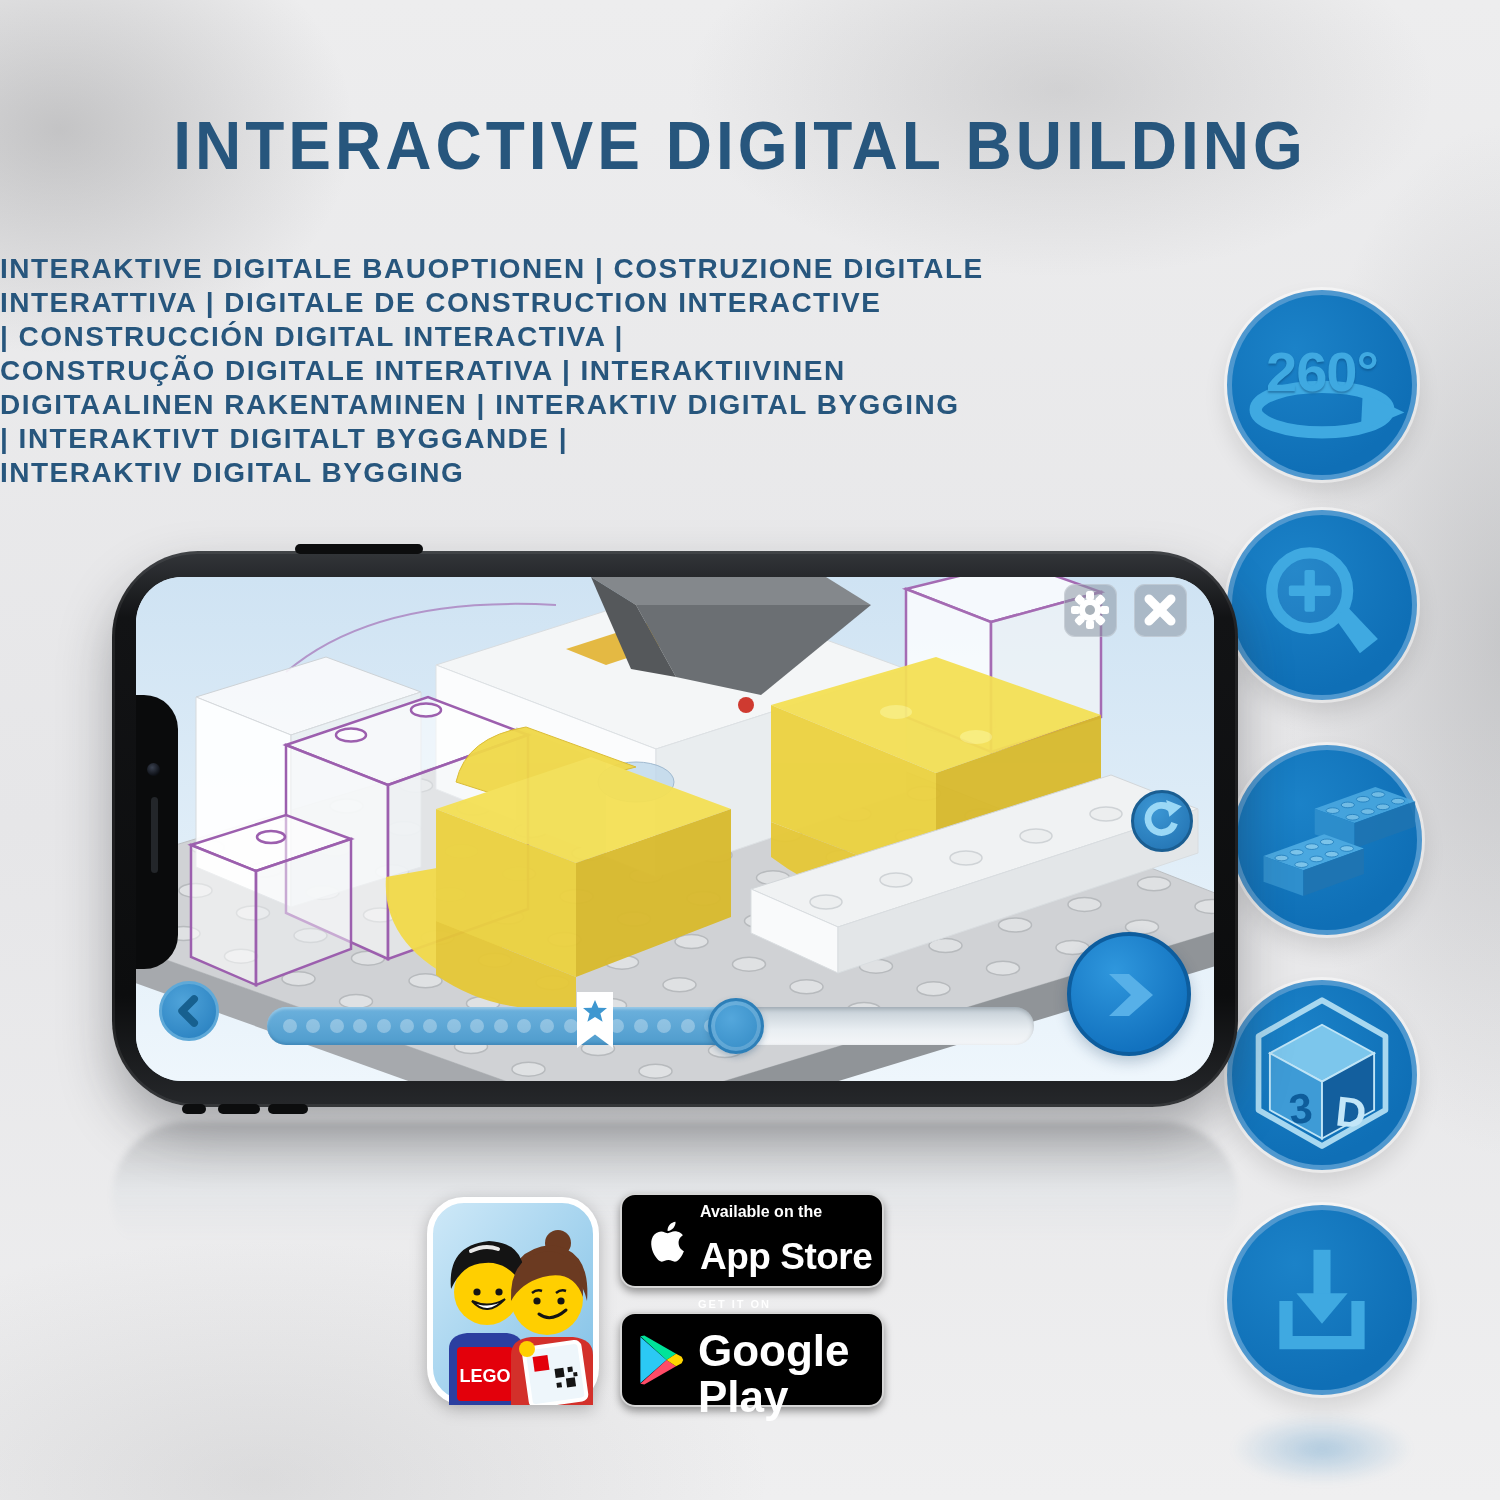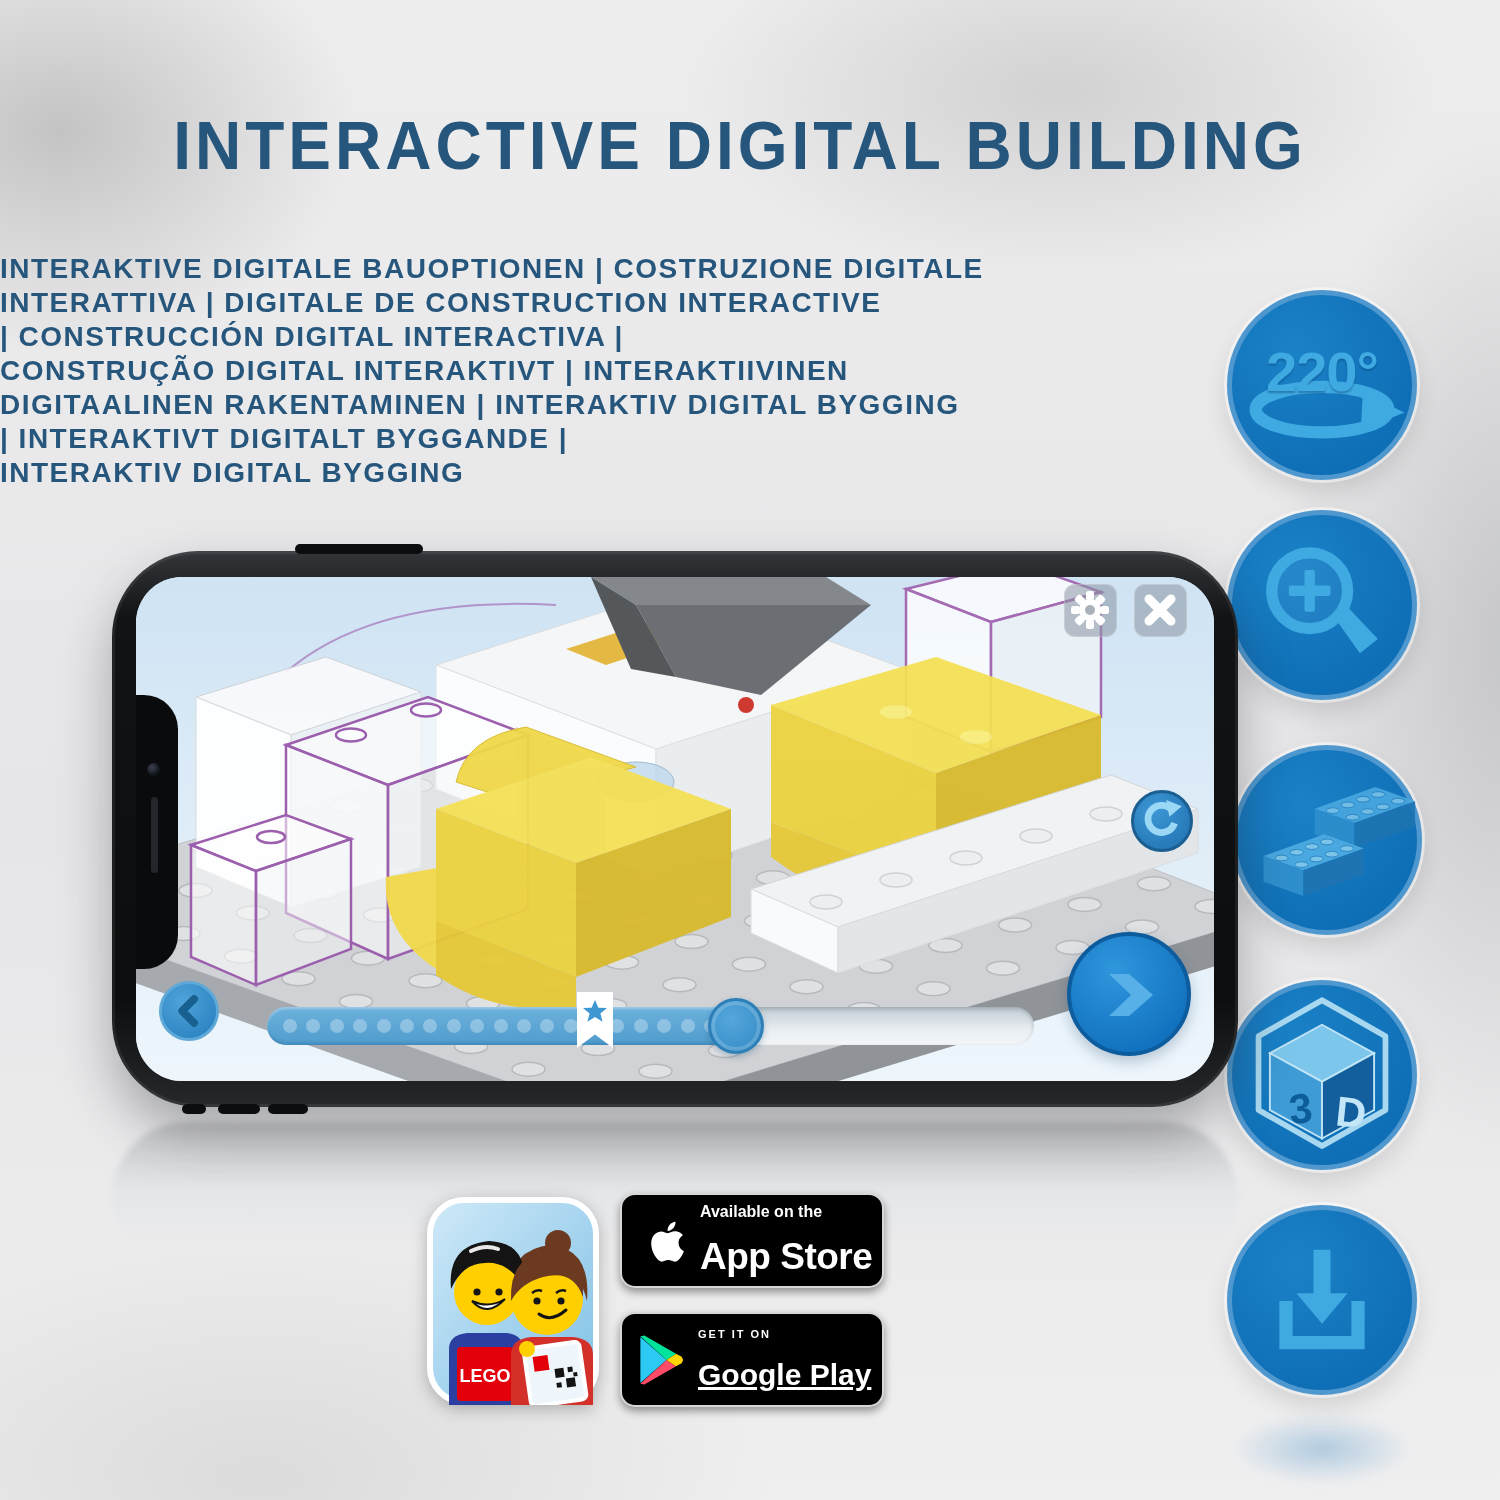--- a/index.html
+++ b/index.html
@@ -86,45 +86,45 @@
   .badge{position:absolute;left:620px;width:264px;height:95px;background:#000;border-radius:15px;
     border:2px solid #d6d6d6;box-shadow:0 4px 9px rgba(0,0,0,.4);display:flex;align-items:center;
     color:#fff;box-sizing:border-box;z-index:2;}
   .badge-appstore{top:1193px;}
   .badge-gplay{top:1312px;}
   .badge .logo{flex:0 0 auto;margin-left:16px;}
   .badge .txt{margin-left:14px;line-height:1.05;}
   .badge .l1{font-size:16px;font-weight:bold;}
   .badge-gplay .l1{font-size:11px;letter-spacing:2px;font-weight:bold;}
   .badge .l2{font-size:37px;font-weight:bold;letter-spacing:-.5px;margin-top:18px;}
-  .badge-gplay .l2{font-size:30px;letter-spacing:0;text-decoration:underline;}
+  .badge-gplay .l2{font-size:44px;letter-spacing:0;}
 </style>
 </head>
 <body>
 
 <div class="stage">
 
   <div class="title">INTERACTIVE DIGITAL BUILDING</div>
 
   <div class="subtitle">
     <div>INTERAKTIVE DIGITALE BAUOPTIONEN | COSTRUZIONE DIGITALE</div>
     <div>INTERATTIVA | DIGITALE DE CONSTRUCTION INTERACTIVE</div>
     <div>| CONSTRUCCIÓN DIGITAL INTERACTIVA |</div>
-    <div>CONSTRUÇÃO DIGITAL INTERAKTIVT | INTERAKTIIVINEN</div>
+    <div>CONSTRUÇÃO DIGITALE INTERATIVA | INTERAKTIIVINEN</div>
     <div>DIGITAALINEN RAKENTAMINEN | INTERAKTIV DIGITAL BYGGING</div>
     <div>| INTERAKTIVT DIGITALT BYGGANDE |</div>
     <div>INTERAKTIV DIGITAL BYGGING</div>
   </div>
 
   <div class="icon-circle" style="left:1227px;top:290px;">
     <svg viewBox="0 0 190 190">
       <ellipse cx="95" cy="121" rx="70" ry="24" fill="none" stroke="#3fa9e1" stroke-width="13"></ellipse>
       <polygon points="138,103 182,124 136,143" fill="#3fa9e1"></polygon>
     </svg>
-    <div class="fi-360-label">220°</div>
+    <div class="fi-360-label">260°</div>
   </div>
 
   <div class="icon-circle" style="left:1227px;top:510px;">
     <svg viewBox="0 0 190 190">
       <circle cx="82" cy="80" r="40" stroke="#3fa9e1" stroke-width="12" fill="rgba(255,255,255,0.05)"></circle>
       <rect x="60" y="74.5" width="44" height="11" rx="2" fill="#3fa9e1"></rect>
       <rect x="76.5" y="58" width="11" height="44" rx="2" fill="#3fa9e1"></rect>
       <polygon points="108,108 122,97 154,131 135,146" fill="#3fa9e1"></polygon>
     </svg>
   </div>

